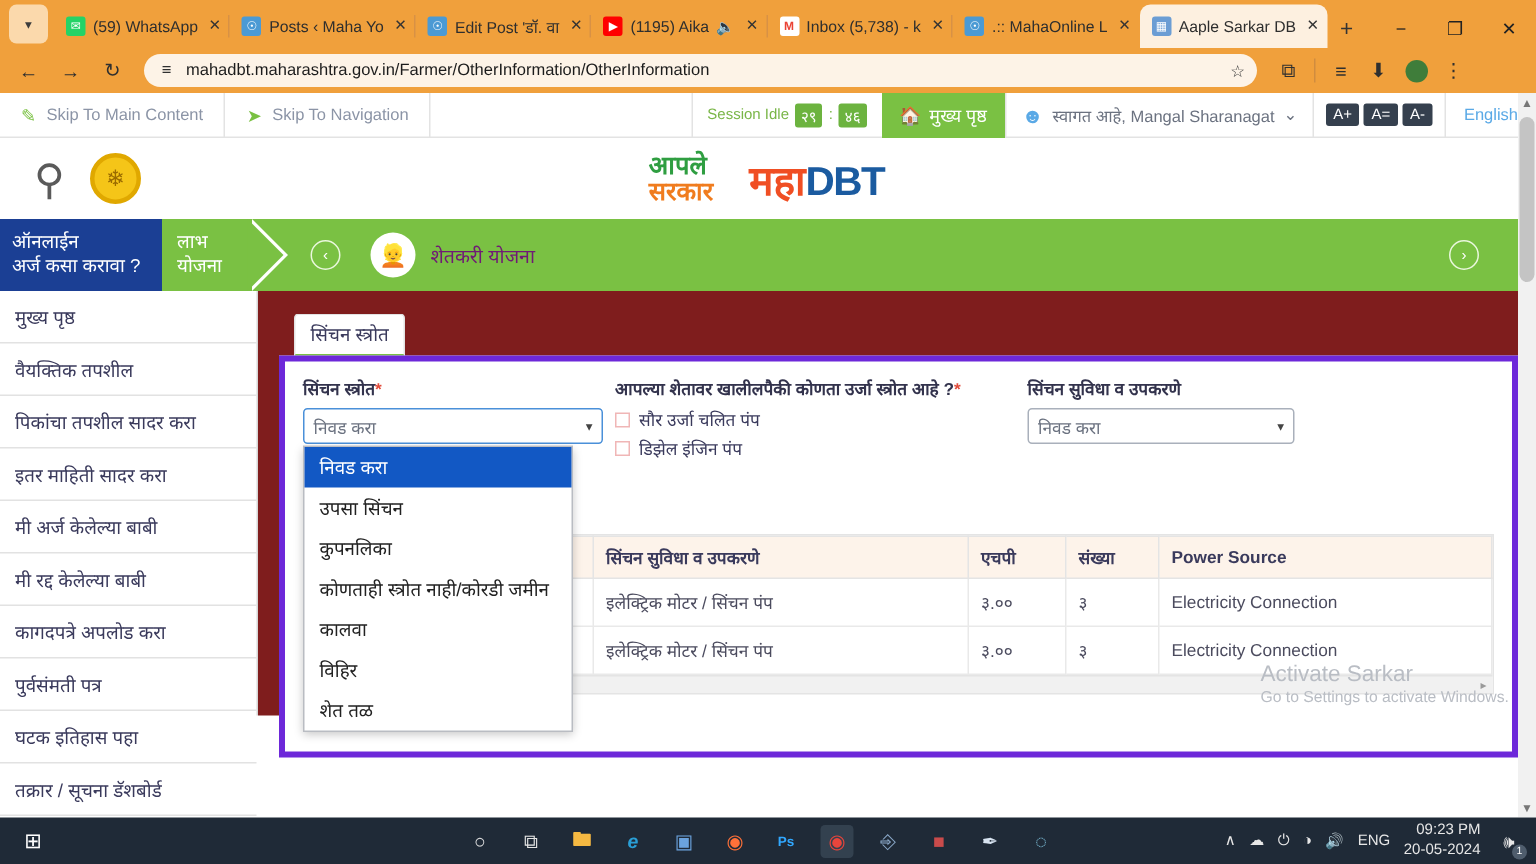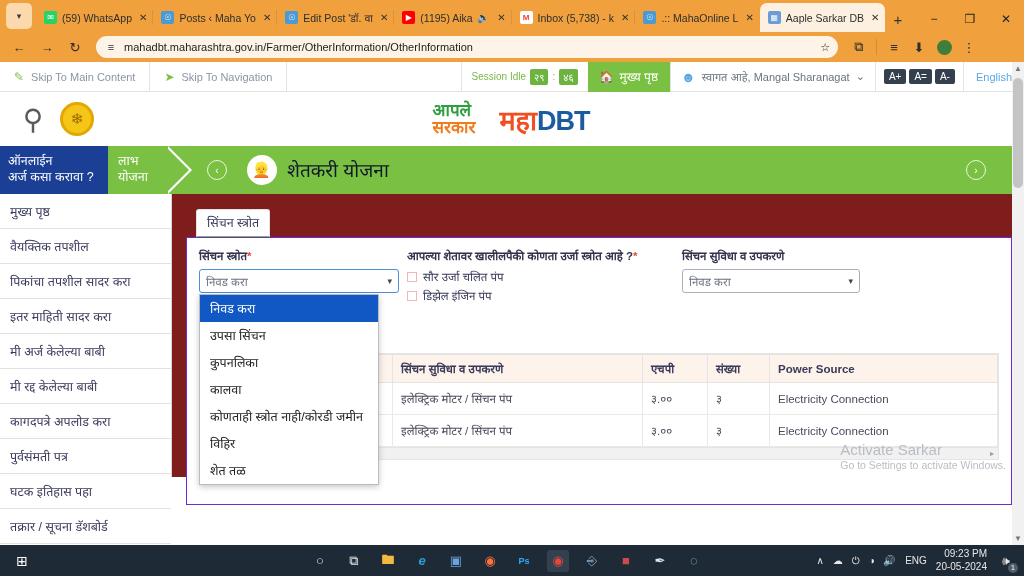--- a/index.html
+++ b/index.html
@@ -109,30 +109,30 @@
   .gb-laabh { color: #fff; font-size: 12.5px; line-height: 1.25; padding-left: 10px; width: 62px;}
   .gb-arrow { width: 0; height: 0; border-top: 24px solid transparent; border-bottom: 24px solid transparent;
               border-left: 24px solid #fff; margin-left: -2px; }
   .gb-arrow-in { width: 0; height: 0; border-top: 24px solid transparent; border-bottom: 24px solid transparent;
               border-left: 24px solid #7ac143; margin-left: -27px; }
   .circ-btn { width: 20px; height: 20px; border: 1.3px solid #eaf7dd; border-radius: 50%;
               display: flex; align-items: center; justify-content: center; color: #fff; font-size: 10px; }
   .gb-left-btn { margin-left: 18px; }
   .gb-avatar { width: 30px; height: 30px; border-radius: 50%; background: #fff; margin-left: 20px;
                display: flex; align-items: center; justify-content: center; font-size: 15px; }
-  .gb-title { color: #0f172a; font-size: 19px; margin-left: 10px; }
+  .gb-title { color: #701a75; font-size: 13px; margin-left: 10px; }
   .gb-right-btn { margin-left: auto; margin-right: 38px; }
 
   .content { display: flex; height: 283px; }
   .sidebar { width: 172px; border-right: 1px solid #d6d6d6; background: #fff; flex: 0 0 172px; }
   .side-item { height: 35px; display: flex; align-items: center; padding-left: 10px;
                border-bottom: 1px solid #e2e2e2; font-size: 12.5px; color: #3a3a5c; }
 
   .mainarea { flex: 1 1 auto; background: #7f1d1d; padding: 8px 12px 0 14px; position: relative; }
-  .panel { background: #fff; border: 1px solid #6d28d9; min-height: 268px; position: relative; }
+  .panel { background: #fff; border: 4px solid #6d28d9; min-height: 268px; position: relative; }
   .tabhead { padding: 6px 0 0 10px; }
   .tabchip { display: inline-block; font-size: 12.5px; color: #3a3a5c; background: #fff;
              border: 1px solid #e2e2e2; border-bottom: 2px solid #7ac143; padding: 4px 10px 5px 10px;
              border-radius: 3px 3px 0 0; position: relative; top: 1px; }
   .panel-body { padding: 10px 12px; display: flex; gap: 0; }
   .col-a { width: 200px; flex: 0 0 200px; }
   .col-b { width: 265px; flex: 0 0 265px; margin-left: 8px; }
   .col-c { flex: 1 1 auto; margin-left: 10px; }
   .flabel { font-size: 11.5px; color: #33334d; font-weight: bold; margin-bottom: 6px; display:block; }
   .req { color: #e24b3b; }
@@ -435,22 +435,22 @@
           <div class="hscroll">
             <span>◂</span>
             <span>▸</span>
           </div>
         </div>
 
         <div class="optlist" style="left:12px; top:56px;">
           <div class="opt sel">निवड करा</div>
           <div class="opt">उपसा सिंचन</div>
           <div class="opt">कुपनलिका</div>
+          <div class="opt">कोणताही स्त्रोत नाही/कोरडी जमीन</div>
           <div class="opt">कालवा</div>
-          <div class="opt">कोणताही स्त्रोत नाही/कोरडी जमीन</div>
           <div class="opt">विहिर</div>
           <div class="opt">शेत तळ</div>
         </div>
       </div>
 
       <div class="watermark">
         <div class="wm1">Activate Sarkar</div>
         <div class="wm2">Go to Settings to activate Windows.</div>
       </div>
     </div>

